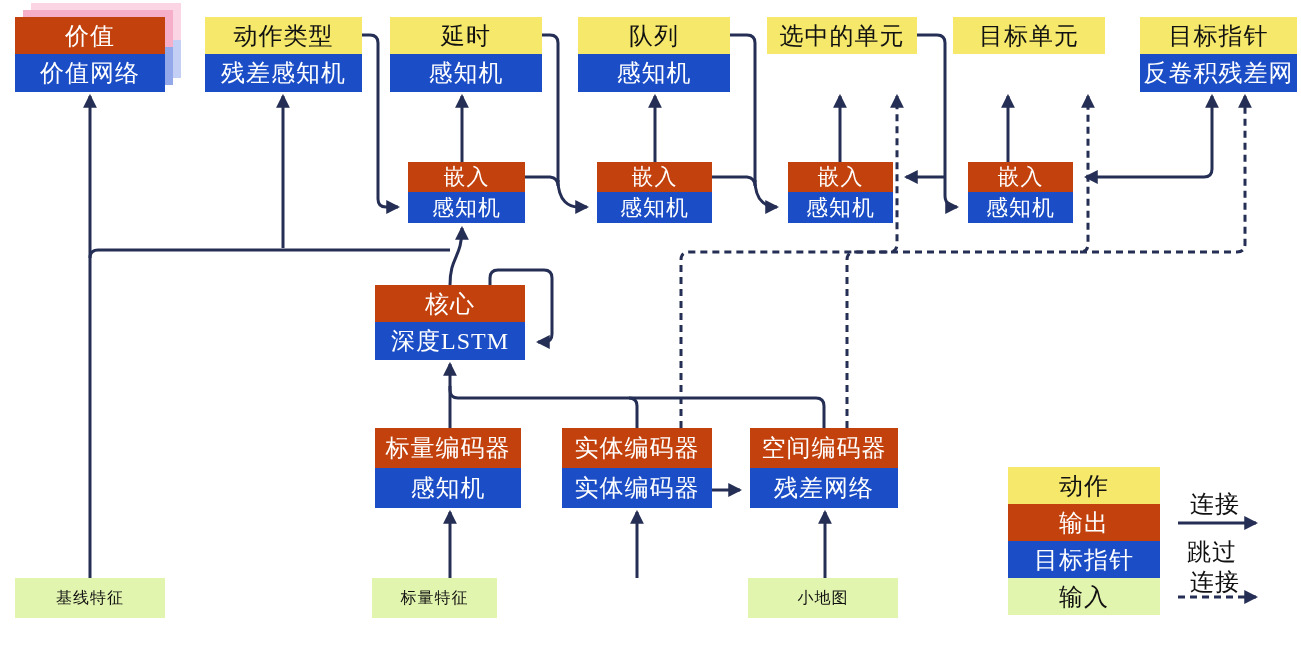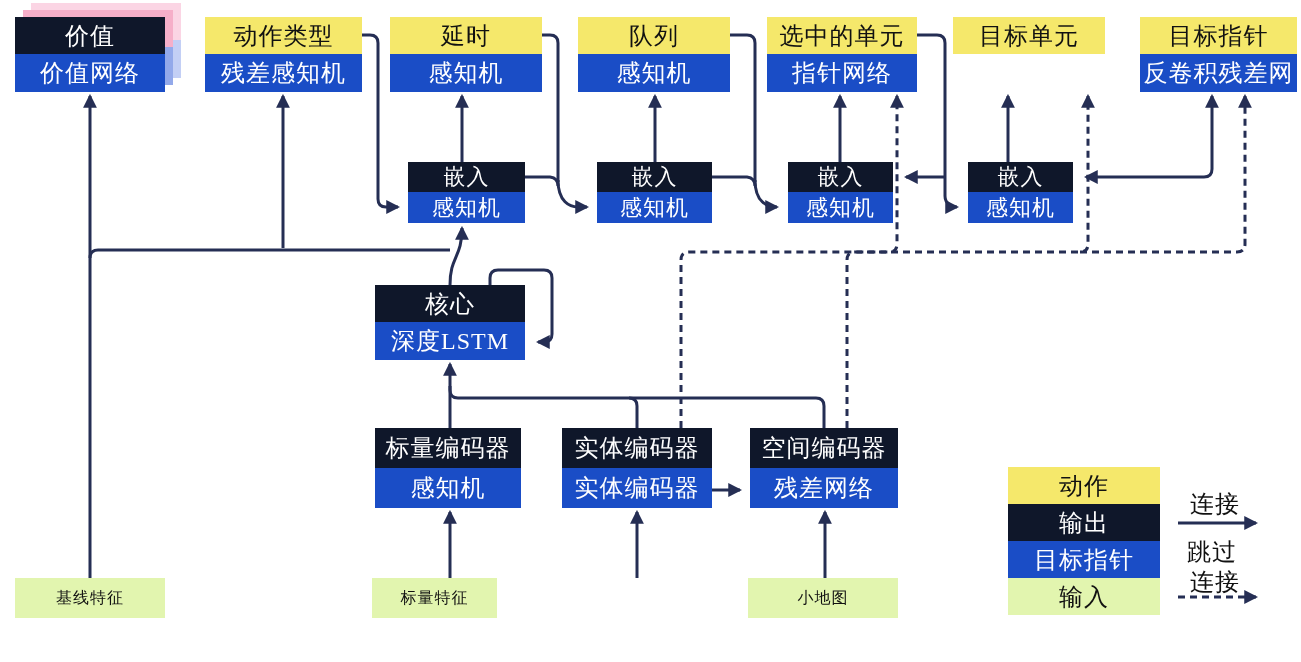--- a/index.html
+++ b/index.html
@@ -6,21 +6,21 @@
   #canvas{position:relative;width:1301px;height:662px;background:#ffffff;overflow:hidden;
           font-family:"Liberation Serif","DejaVu Serif",serif;}
   .node{position:absolute;}
   .face{position:relative;z-index:2;}
   .half{display:flex;align-items:center;justify-content:center;text-align:center;
         font-size:24px;letter-spacing:1px;line-height:1;}
   .t37{height:37px}.b38{height:38px}
   .t30{height:30px;font-size:22px}.b31{height:31px;font-size:22px}
   .t40{height:40px}.b40{height:40px}
   .yellow{background:#F5E86B;color:#111;}
-  .red{background:#0f172a;color:#fff;}
+  .red{background:#c2410c;color:#fff;}
   .blue{background:#1A4DC6;color:#fff;}
   .greenbox{position:absolute;height:40px;background:#E2F5AF;color:#111;
         display:flex;align-items:center;justify-content:center;font-size:16px;letter-spacing:1px;}
   .stack{position:absolute;left:0;top:0;width:100%;height:100%;}
   .s1{transform:translate(8px,-7px);z-index:1;}
   .s2{transform:translate(16px,-14px);z-index:0;}
   .s1 .p{background:#F6AFC9;height:37px;}
   .s1 .b{background:#93A9EA;height:38px;}
   .s2 .p{background:#FBD5E4;height:37px;}
   .s2 .b{background:#C3CFF5;height:38px;}
@@ -64,21 +64,20 @@
   <div class="node" style="left:578px;top:17px;width:152px;">
     <div class="face">
       <div class="half yellow t37">队列</div>
       <div class="half blue b38">感知机</div>
     </div>
   </div>
 
   <div class="node" style="left:767px;top:17px;width:150px;">
     <div class="face">
       <div class="half yellow t37">选中的单元</div>
-      <div class="half blue b38">指针网络</div>
     </div>
   </div>
 
   <div class="node" style="left:953px;top:17px;width:152px;">
     <div class="face">
       <div class="half yellow t37">目标单元</div>
     </div>
   </div>
 
   <div class="node" style="left:1140px;top:17px;width:157px;">

